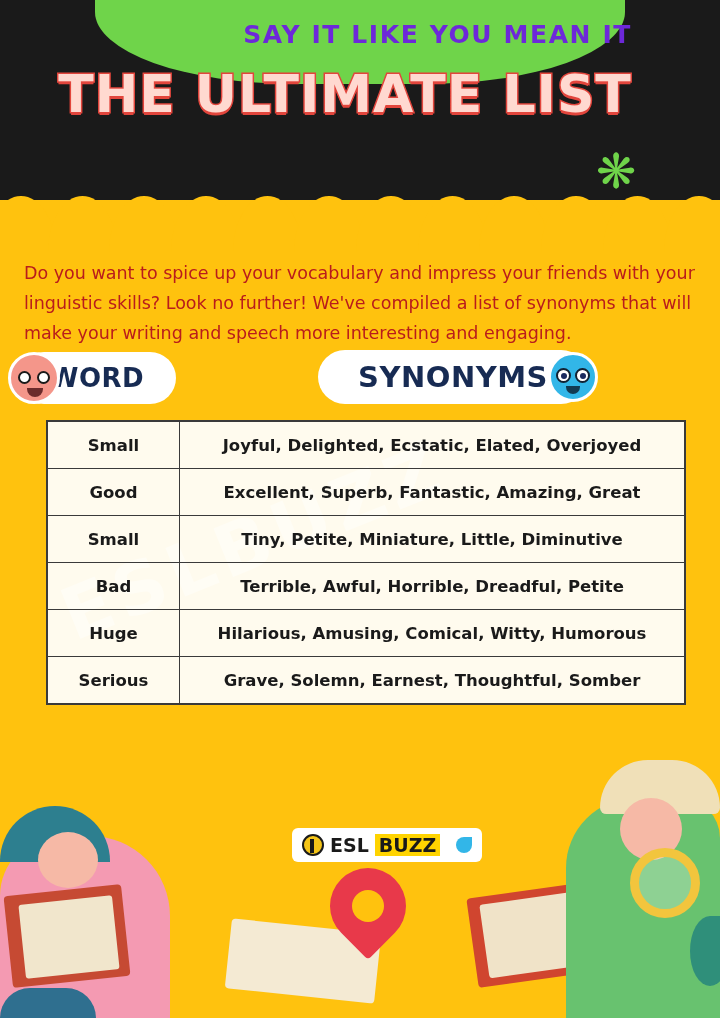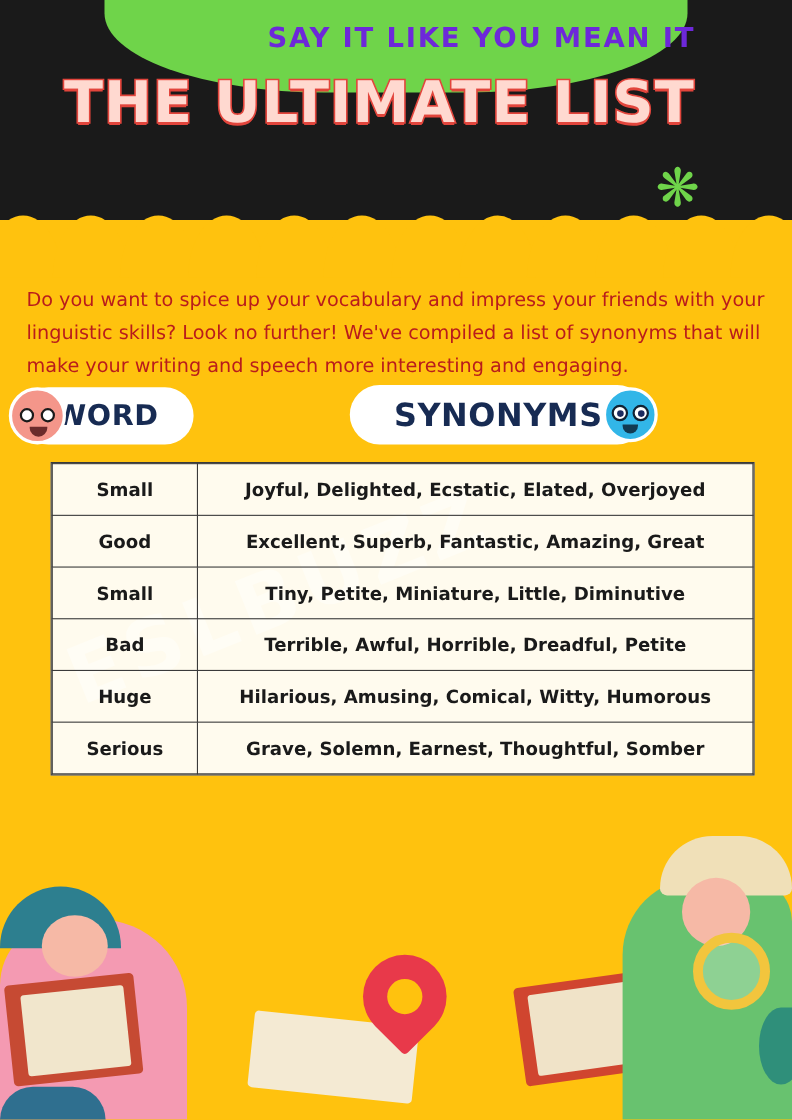--- a/index.html
+++ b/index.html
@@ -472,14 +472,20 @@
     <div class="art-shape book-red"></div>
     <div class="art-shape book-red-page"></div>
 
     <div class="art-shape person-right-body"></div>
     <div class="art-shape person-right-hat"></div>
     <div class="art-shape person-right-face"></div>
     <div class="art-shape person-right-ring"></div>
     <div class="art-shape leaf-a"></div>
   </div>
 
+  <div class="logo">
+    <span class="bee"></span>
+    <span class="esl">ESL</span>
+    <span class="buzz">BUZZ</span>
+    <span class="swoosh"></span>
+  </div>
 
 </div>
 
 </body></html>

